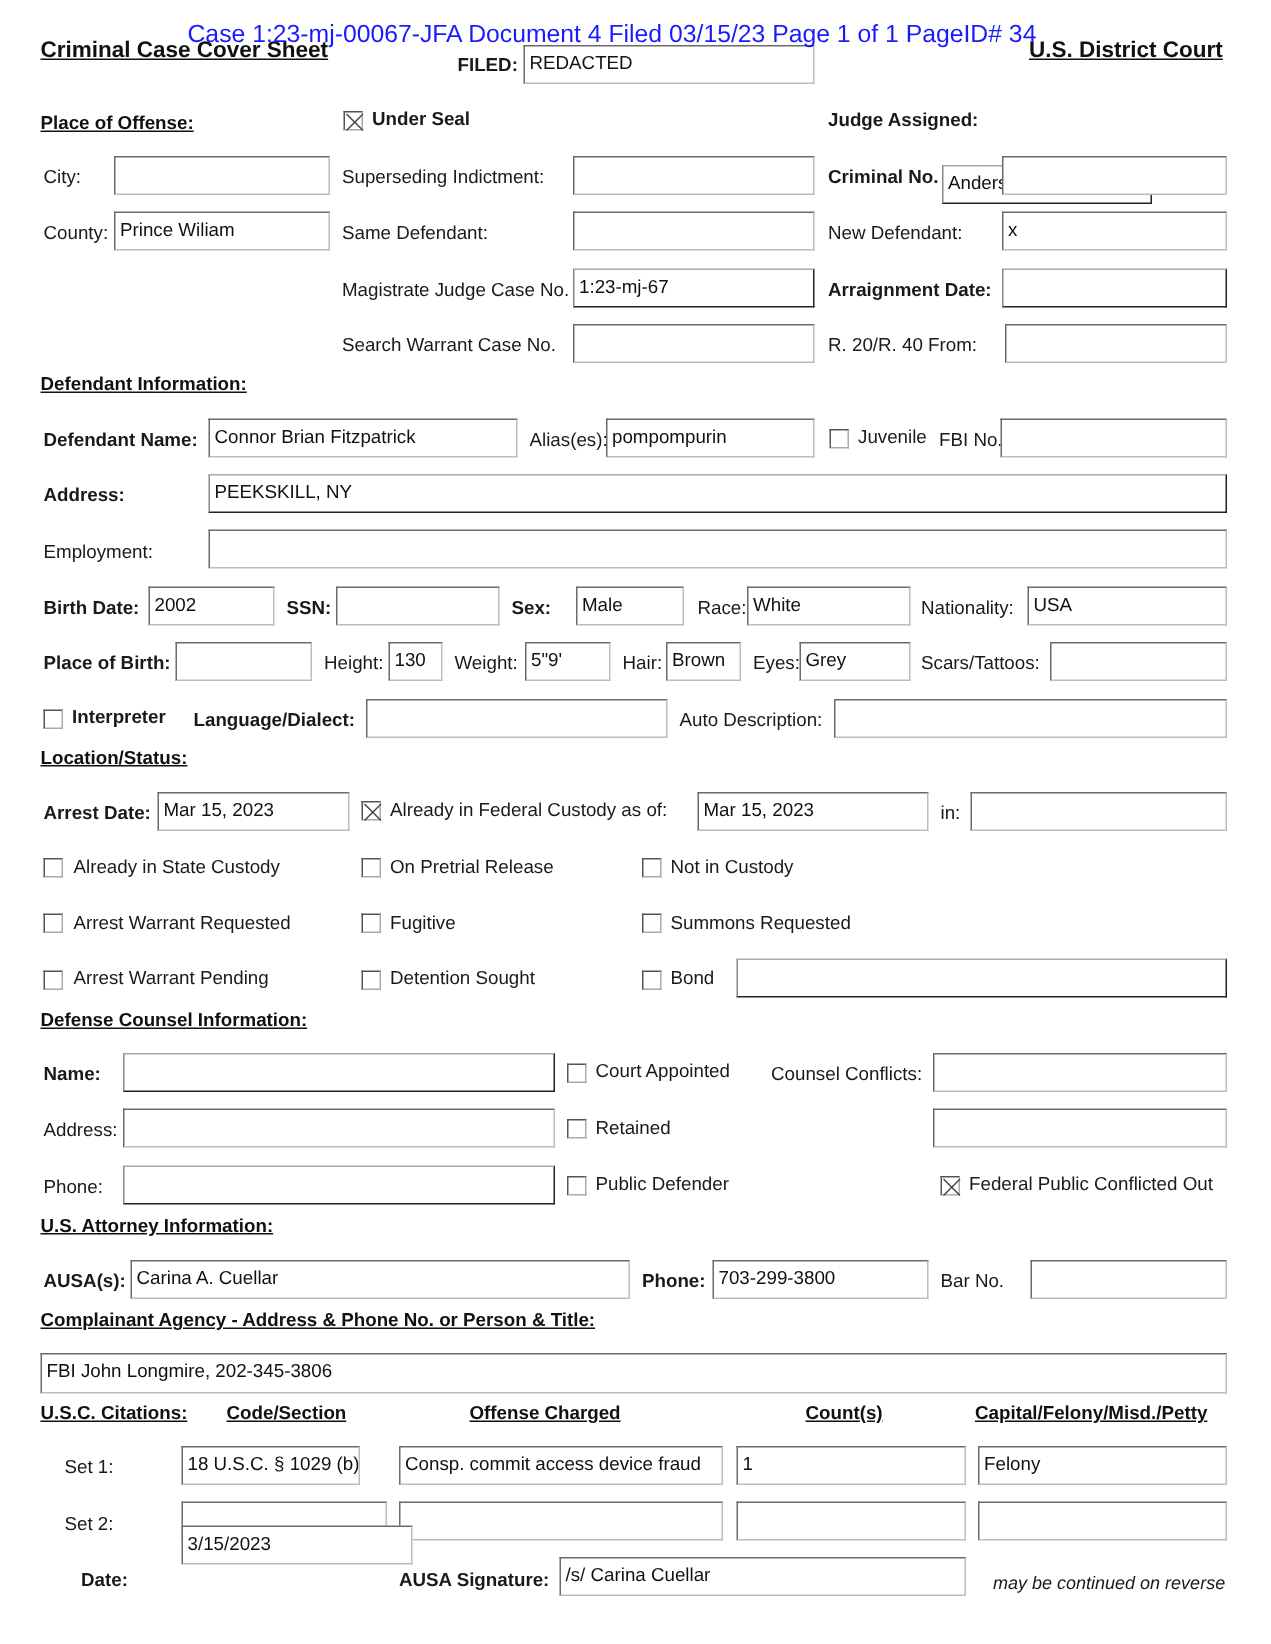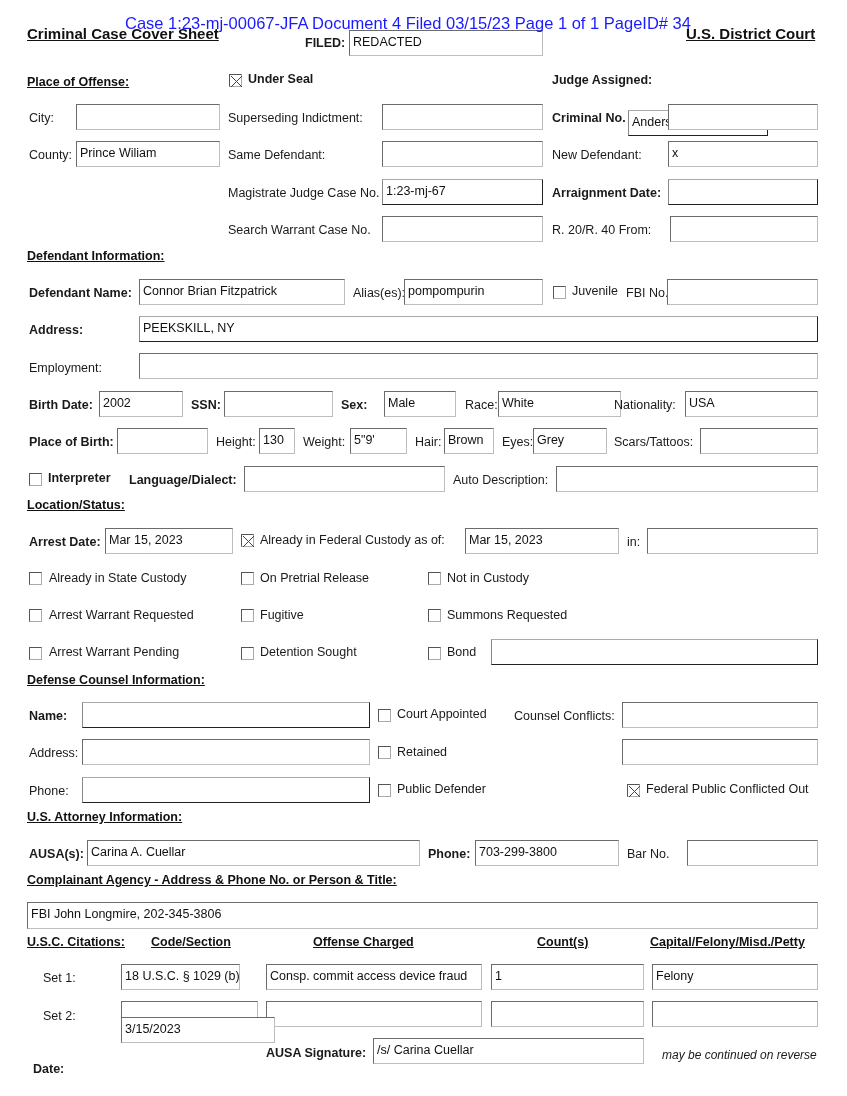--- a/index.html
+++ b/index.html
@@ -80,21 +80,21 @@
 <div class="lbl" style="left:29px; top:360px;">Employment:</div>
 <div class="box" style="left:139px; top:353px; width:679px;"></div>
 
 <div class="lbl b" style="left:29px; top:397px;">Birth Date:</div>
 <div class="box" style="left:99px; top:391px; width:84px;">2002</div>
 <div class="lbl b" style="left:191px; top:397px;">SSN:</div>
 <div class="box" style="left:224px; top:391px; width:109px;"></div>
 <div class="lbl b" style="left:341px; top:397px;">Sex:</div>
 <div class="box" style="left:384px; top:391px; width:72px;">Male</div>
 <div class="lbl" style="left:465px; top:397px;">Race:</div>
-<div class="box" style="left:498px; top:391px; width:123px;">White</div>
+<div class="box" style="left:498px; top:391px; width:109px;">White</div>
 <div class="lbl" style="left:614px; top:397px;">Nationality:</div>
 <div class="box" style="left:685px; top:391px; width:133px;">USA</div>
 
 <div class="lbl b" style="left:29px; top:434px;">Place of Birth:</div>
 <div class="box" style="left:117px; top:428px; width:91px;"></div>
 <div class="lbl" style="left:216px; top:434px;">Height:</div>
 <div class="box" style="left:259px; top:428px; width:36px;">130</div>
 <div class="lbl" style="left:303px; top:434px;">Weight:</div>
 <div class="box" style="left:350px; top:428px; width:57px;">5"9'</div>
 <div class="lbl" style="left:415px; top:434px;">Hair:</div>
@@ -195,17 +195,17 @@
 <div class="box" style="left:266px; top:964px; width:216px;">Consp. commit access device fraud</div>
 <div class="box" style="left:491px; top:964px; width:153px;">1</div>
 <div class="box" style="left:652px; top:964px; width:166px;">Felony</div>
 
 <div class="lbl" style="left:43px; top:1008px;">Set 2:</div>
 <div class="box" style="left:121px; top:1001px; width:137px;"></div>
 <div class="box" style="left:266px; top:1001px; width:216px;"></div>
 <div class="box" style="left:491px; top:1001px; width:153px;"></div>
 <div class="box" style="left:652px; top:1001px; width:166px;"></div>
 
-<div class="lbl b" style="left:33px; top:1045px;margin-top:16px;">Date:</div>
+<div class="lbl b" style="left:54px; top:1045px;">Date:</div>
 <div class="box" style="left:121px; top:1017px; width:154px;">3/15/2023</div>
 <div class="lbl b" style="left:266px; top:1045px;">AUSA Signature:</div>
 <div class="box" style="left:373px; top:1038px; width:271px;">/s/ Carina Cuellar</div>
 <div class="lbl ital" style="left:662px; top:1047px; font-size:12px;">may be continued on reverse</div>
 
 </body></html>

